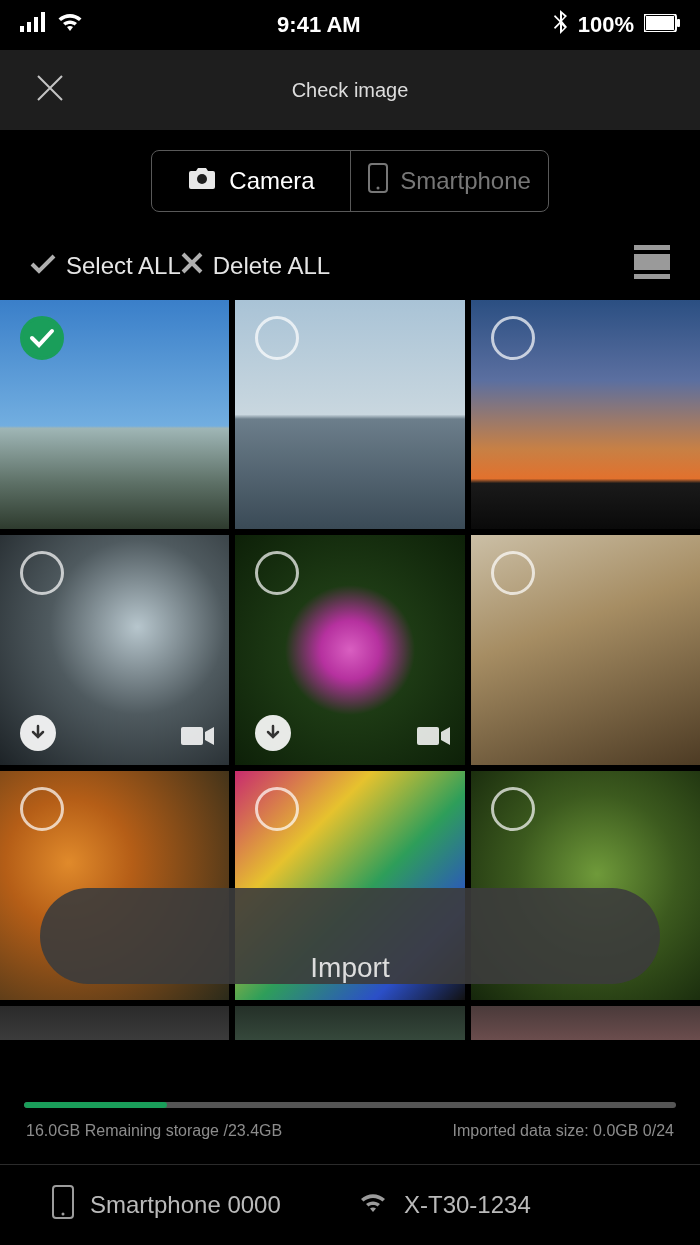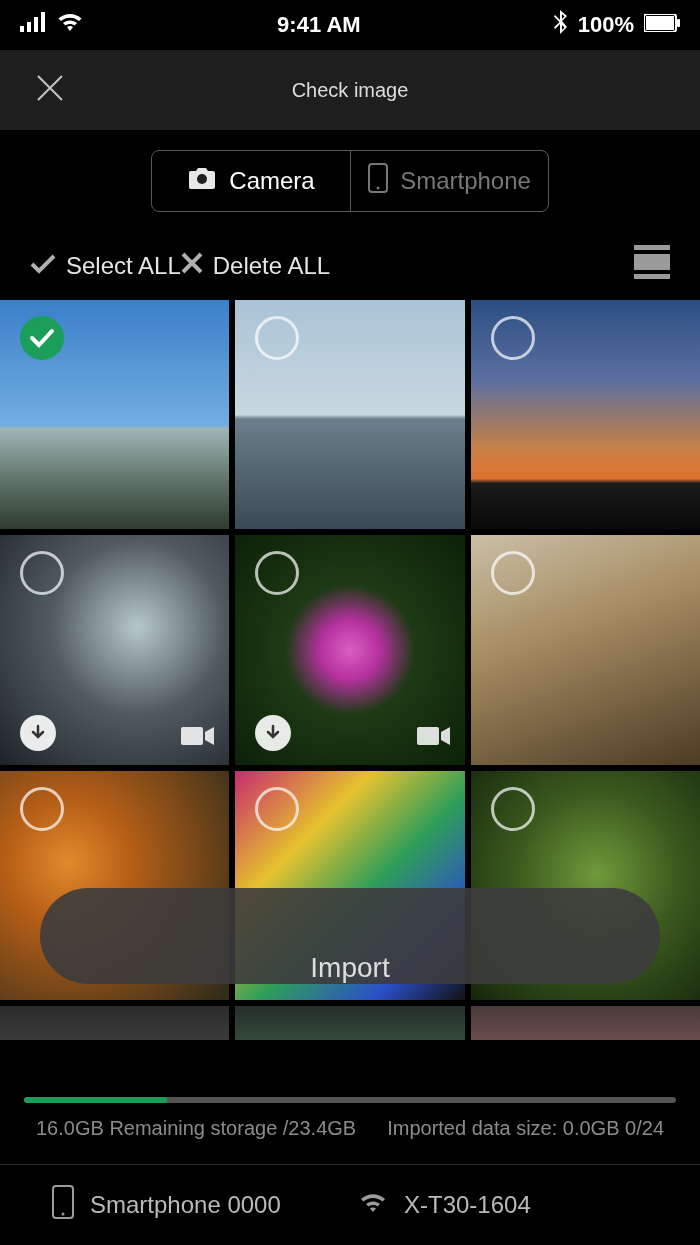--- a/index.html
+++ b/index.html
@@ -27,21 +27,21 @@
   .sel-circle.checked { background: #1a9e5a; border-color: #1a9e5a; display: flex; align-items: center; justify-content: center; }
   .dl-badge { position: absolute; bottom: 14px; left: 20px; width: 36px; height: 36px; border-radius: 50%; background: rgba(255,255,255,0.9); display: flex; align-items: center; justify-content: center; }
   .vid-badge { position: absolute; bottom: 14px; right: 14px; color: rgba(255,255,255,0.85); }
   .floating { position: absolute; left: 0; right: 0; top: 888px; display: flex; align-items: center; gap: 20px; padding: 0 40px; pointer-events: none; }
   .shoot-btn { width: 110px; height: 110px; border-radius: 50%; background: rgba(40,40,40,0.9); display: flex; flex-direction: column; align-items: center; justify-content: center; gap: 6px; color: #eee; font-size: 22px; pointer-events: auto; }
   .import-btn { flex: 1; height: 96px; border-radius: 48px; background: rgba(60,60,60,0.9); display: flex; align-items: flex-end; justify-content: center; color: #ddd; font-size: 28px; pointer-events: auto; }
   .bottom-section { position: absolute; bottom: 0; left: 0; right: 0; background: #000; }
   .progress-wrap { padding: 18px 24px 8px; }
   .progress-track { height: 6px; background: #555; border-radius: 3px; overflow: hidden; }
   .progress-fill { height: 100%; background: #1a9e5a; border-radius: 3px; }
-  .storage-row { display: flex; justify-content: space-between; padding: 6px 36px 24px; font-size: 20px; color: #8c8c8c; }
+  .storage-row { display: flex; justify-content: space-between; padding: 6px 26px 24px; font-size: 16px; color: #8c8c8c; }
   .device-row { display: flex; align-items: center; padding: 20px 52px; border-top: 1px solid #2b2b2b; font-size: 24px; color: #bababa; gap: 16px; }
   .device-half { flex: 1; display: flex; align-items: center; gap: 16px; }
   
   .sky-city1 { background: linear-gradient(to bottom, #3a7fc9 0%, #72aee0 55%, #9fb6b6 56%, #5d7066 80%, #2e3b2e 100%); }
   .sky-city2 { background: linear-gradient(to bottom, #a9c3d6 0%, #c9d7df 50%, #6c7e8b 52%, #3a4a56 100%); }
   .sunset { background: linear-gradient(to bottom, #2b4f82 0%, #5b6fa0 35%, #c78045 65%, #e2712d 78%, #1a1a1a 80%, #0a0a0a 100%); }
   .alley { background: radial-gradient(circle at 60% 40%, #b7c6cd 0%, #4f5a5f 45%, #1d2327 100%); }
   .flower { background: radial-gradient(circle at 50% 50%, #d95fc1 0%, #b6319f 18%, #1d3a14 40%, #0d2008 100%); }
   .cafe { background: linear-gradient(160deg, #cbbfa6 0%, #a68d63 40%, #4d3b24 100%); }
   .pumpkins { background: radial-gradient(circle at 30% 40%, #e08a2b 0%, #b55e17 30%, #2a2a1a 100%); }
@@ -246,16 +246,16 @@
           </svg>
       </span>
       <span>Smartphone 0000</span>
     </div>
     <div class="device-half">
       <span>
         <svg width="30" height="22" viewBox="0 0 30 22">
             <path d="M15 21 L18 17.5 C16.2 16.2 13.8 16.2 12 17.5 Z M8 13 C12 9.5 18 9.5 22 13 L19.5 15.5 C17 13.6 13 13.6 10.5 15.5 Z M3 8 C10 1.5 20 1.5 27 8 L24.5 10.5 C19 5.8 11 5.8 5.5 10.5 Z" fill="#9c9c9c"></path>
           </svg>
       </span>
-      <span>X-T30-1604</span>
+      <span>X-T30-1234</span>
     </div>
   </div>
 </div>
 
 </body></html>

